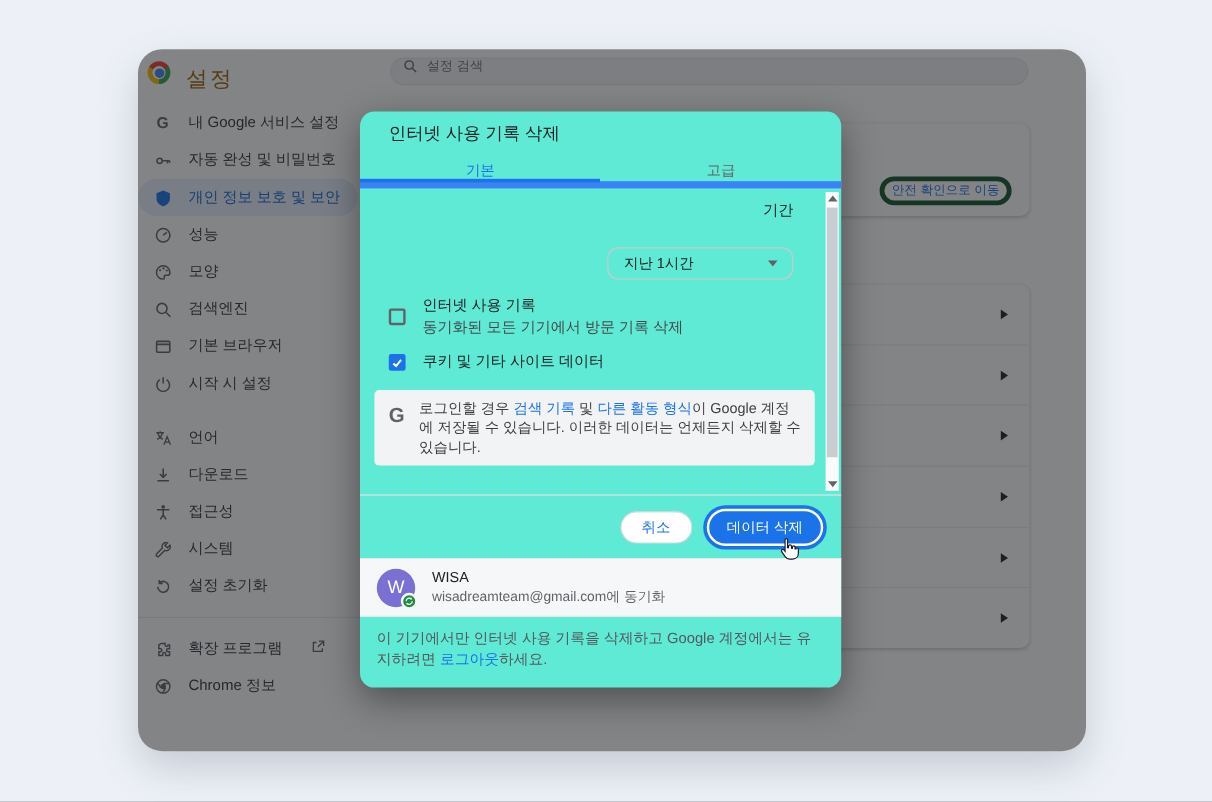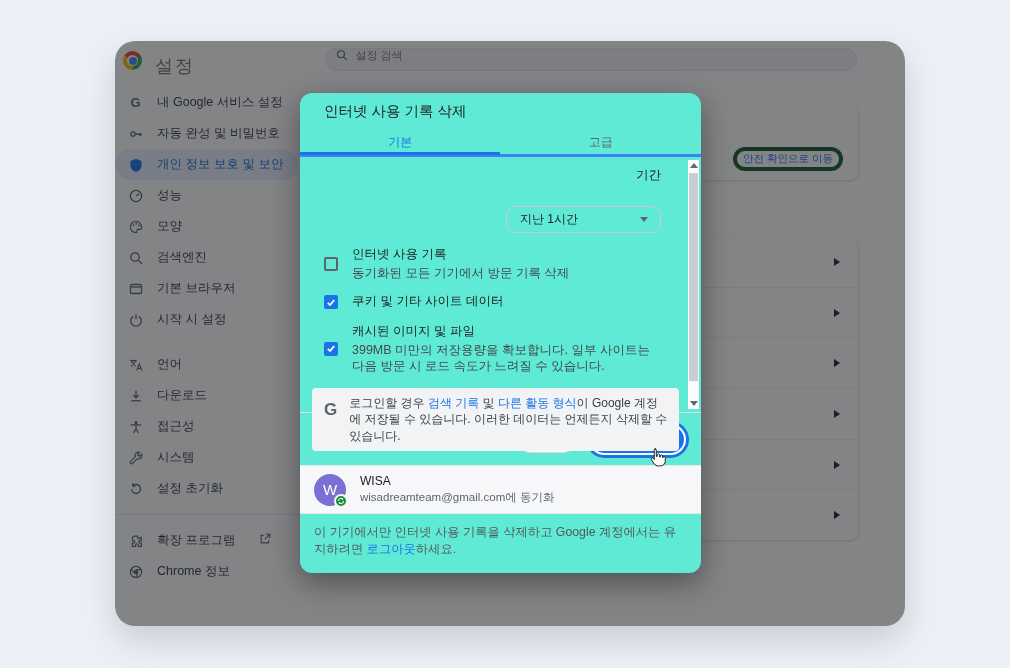--- a/index.html
+++ b/index.html
@@ -11,21 +11,21 @@
             background:#fff; border-radius:20px; box-shadow:0 14px 34px rgba(60,70,90,.22); overflow:hidden; }
   .dim { position:absolute; left:115px; top:41px; width:790px; height:585px;
          background:rgba(26,28,31,.54); border-radius:20px; z-index:5; }
 
   .chrome-logo { position:absolute; left:8px; top:10px; width:19px; height:19px; border-radius:50%;
     background:conic-gradient(#ea4335 0 60deg, #34a853 60deg 180deg, #fbbc05 180deg 300deg, #ea4335 300deg 360deg); }
   .chrome-logo::before { content:""; position:absolute; left:4px; top:4px; width:11px; height:11px;
     border-radius:50%; background:#fff; }
   .chrome-logo::after { content:""; position:absolute; left:5.5px; top:5.5px; width:8px; height:8px;
     border-radius:50%; background:#4285f4; }
-  .win-title { position:absolute; left:40px; top:13px; font-size:18px; color:#737373; letter-spacing:2px; }
+  .win-title { position:absolute; left:40px; top:13px; font-size:18px; color:#a16207; letter-spacing:2px; }
   .searchbar { position:absolute; left:210px; top:7px; width:532px; height:23px; border-radius:12px;
     background:#f0f2f4; border:1px solid #e4e7ea; display:flex; align-items:flex-start; padding:0 10px; gap:8px; }
   .searchbar input { border:none; outline:none; background:transparent; font-size:11px; color:#5f6368;
     width:100%; font-family:inherit; }
 
   .sidebar { position:absolute; left:0; top:46px; width:192px; }
   .side-item { height:31px; display:flex; align-items:center; padding-left:13px; gap:14px;
     font-size:12.5px; color:#33373d; cursor:default; }
   .side-item .islot { width:15px; height:15px; display:flex; align-items:center; justify-content:center;
     color:#5f6368; flex:none; }
@@ -43,21 +43,21 @@
     border:4px solid #14532d; background:#fff; color:#1a73e8; font-size:10.5px; font-family:inherit; }
   .card-list { left:480px; top:196px; width:263px; height:303px; display:flex; flex-direction:column; }
   .row { flex:1; display:flex; align-items:center; justify-content:flex-end; padding-right:18px;
     border-bottom:1px solid #ededee; }
   .row:last-child { border-bottom:none; }
 
   
   .modal { position:absolute; left:300px; top:93px; width:401px; height:480px; background:#5eead4;
     border-radius:12px; z-index:10; box-shadow:0 10px 30px rgba(0,0,0,.4); font-size:12.5px; }
   .m-title { height:37px; display:flex; align-items:center; padding-left:24px; font-size:14.5px; color:#202124; }
-  .m-tabs { height:27px; display:flex; border-bottom:3px solid #3b82f6; position:relative; }
+  .m-tabs { height:27px; display:flex; border-bottom:6px solid #3b82f6; position:relative; }
   .m-tab { flex:1; text-align:center; font-size:12px; line-height:25px; color:#5f6368; cursor:pointer; }
   .m-tab.active { color:#1a73e8; }
   .m-underline { position:absolute; left:0; bottom:-1px; width:200px; height:3px; background:#1a73e8; }
 
   .m-scroll { position:relative; height:256px; border-bottom:1px solid #e0e3e7; padding:10px 40px 0 24px; }
   .time-row { display:flex; align-items:flex-end; gap:22px; margin-bottom:13px;flex-direction:column; }
   .time-label { color:#202124; }
   .time-select { width:155px; height:27px; border:1px solid #c7cace; border-radius:9px; display:flex;
     align-items:center; justify-content:space-between; padding:0 12px 0 13px; font-size:12px; color:#202124; cursor:pointer; }
   .caret { width:0; height:0; border-left:4px solid transparent; border-right:4px solid transparent;
@@ -319,31 +319,20 @@
       <span class="cb-box checked">
           <svg width="11" height="11" viewBox="0 0 14 14" fill="none" stroke="#fff" stroke-width="2.4">
             <path d="M2.5 7.5 5.7 10.6 11.5 3.4"></path>
           </svg>
         </span>
       <div>
         <div class="cb-title">쿠키 및 기타 사이트 데이터</div>
       </div>
     </div>
 
-    <div class="cb-row">
-      <span class="cb-box checked">
-          <svg width="11" height="11" viewBox="0 0 14 14" fill="none" stroke="#fff" stroke-width="2.4">
-            <path d="M2.5 7.5 5.7 10.6 11.5 3.4"></path>
-          </svg>
-        </span>
-      <div>
-        <div class="cb-title">캐시된 이미지 및 파일</div>
-        <div class="cb-desc">399MB 미만의 저장용량을 확보합니다. 일부 사이트는 다음 방문 시 로드 속도가 느려질 수 있습니다.</div>
-      </div>
-    </div>
 
     <div class="notice">
       <span class="notice-g">G</span>
       <div class="notice-text"><span>로그인할 경우 </span><a class="ilink">검색 기록</a><span> 및 </span><a class="ilink">다른 활동 형식</a><span>이 Google 계정에 저장될 수 있습니다. 이러한 데이터는 언제든지 삭제할 수 있습니다.</span></div>
     </div>
 
     <div class="m-sb">
       <span class="tri-up"></span>
       <span class="thumb"></span>
       <span class="tri-down"></span>

